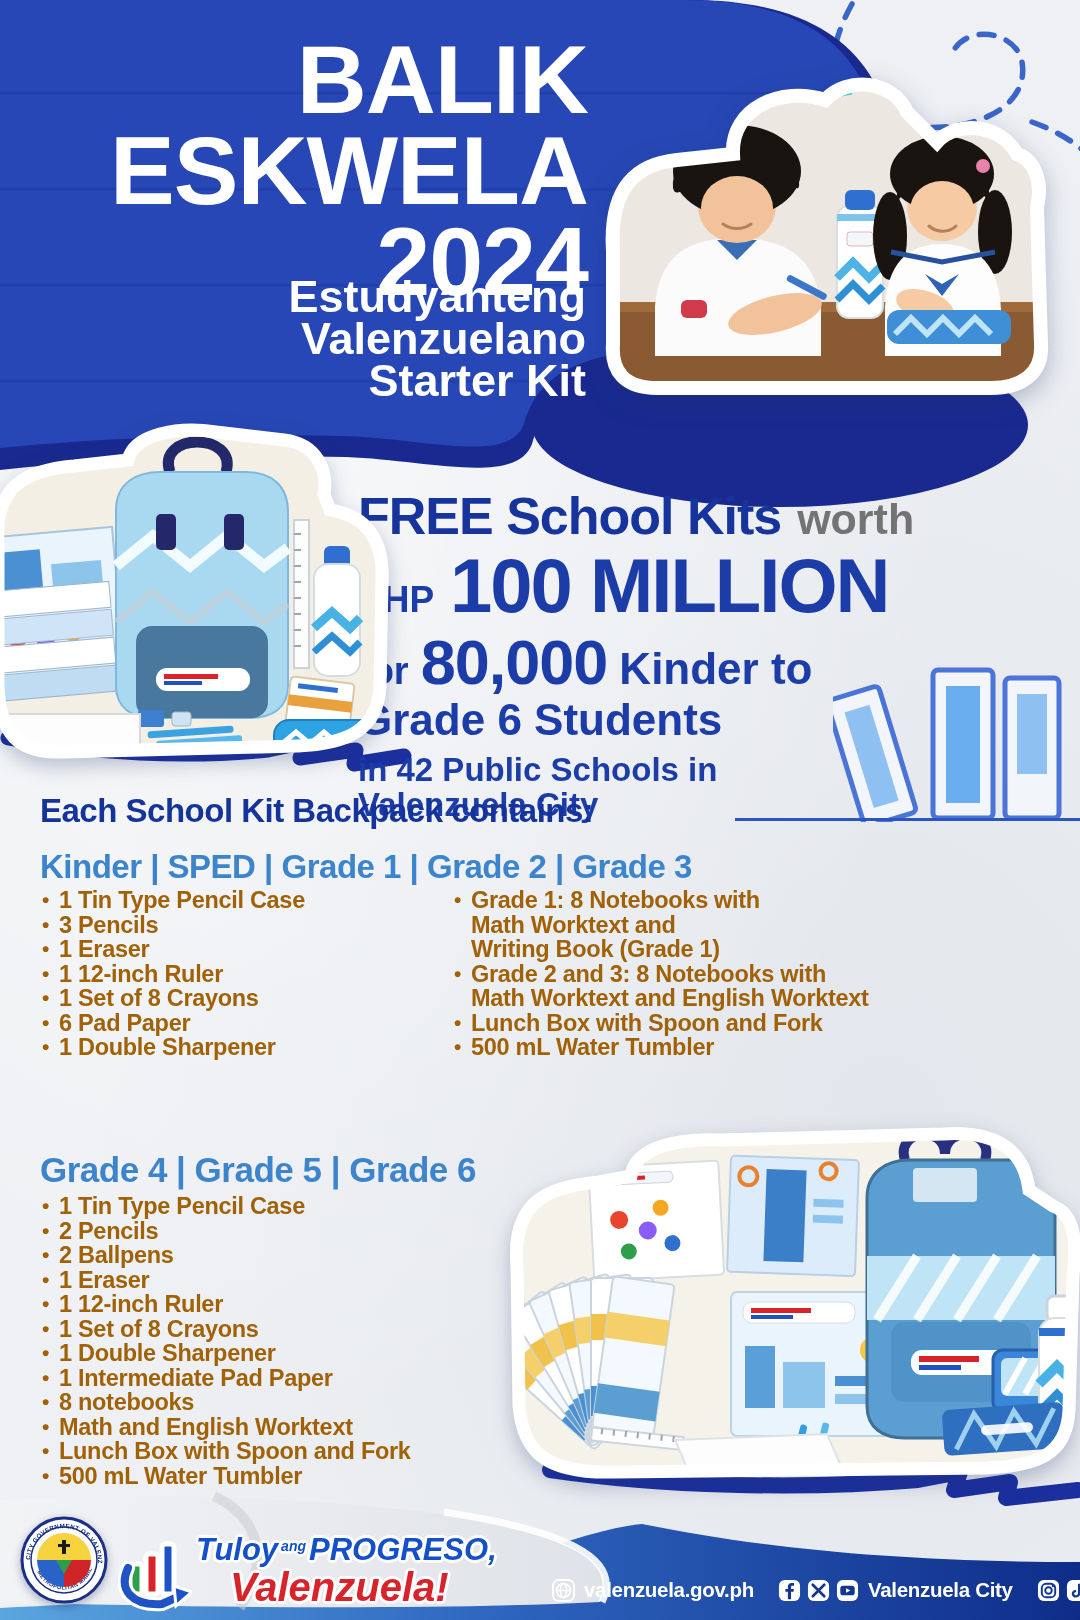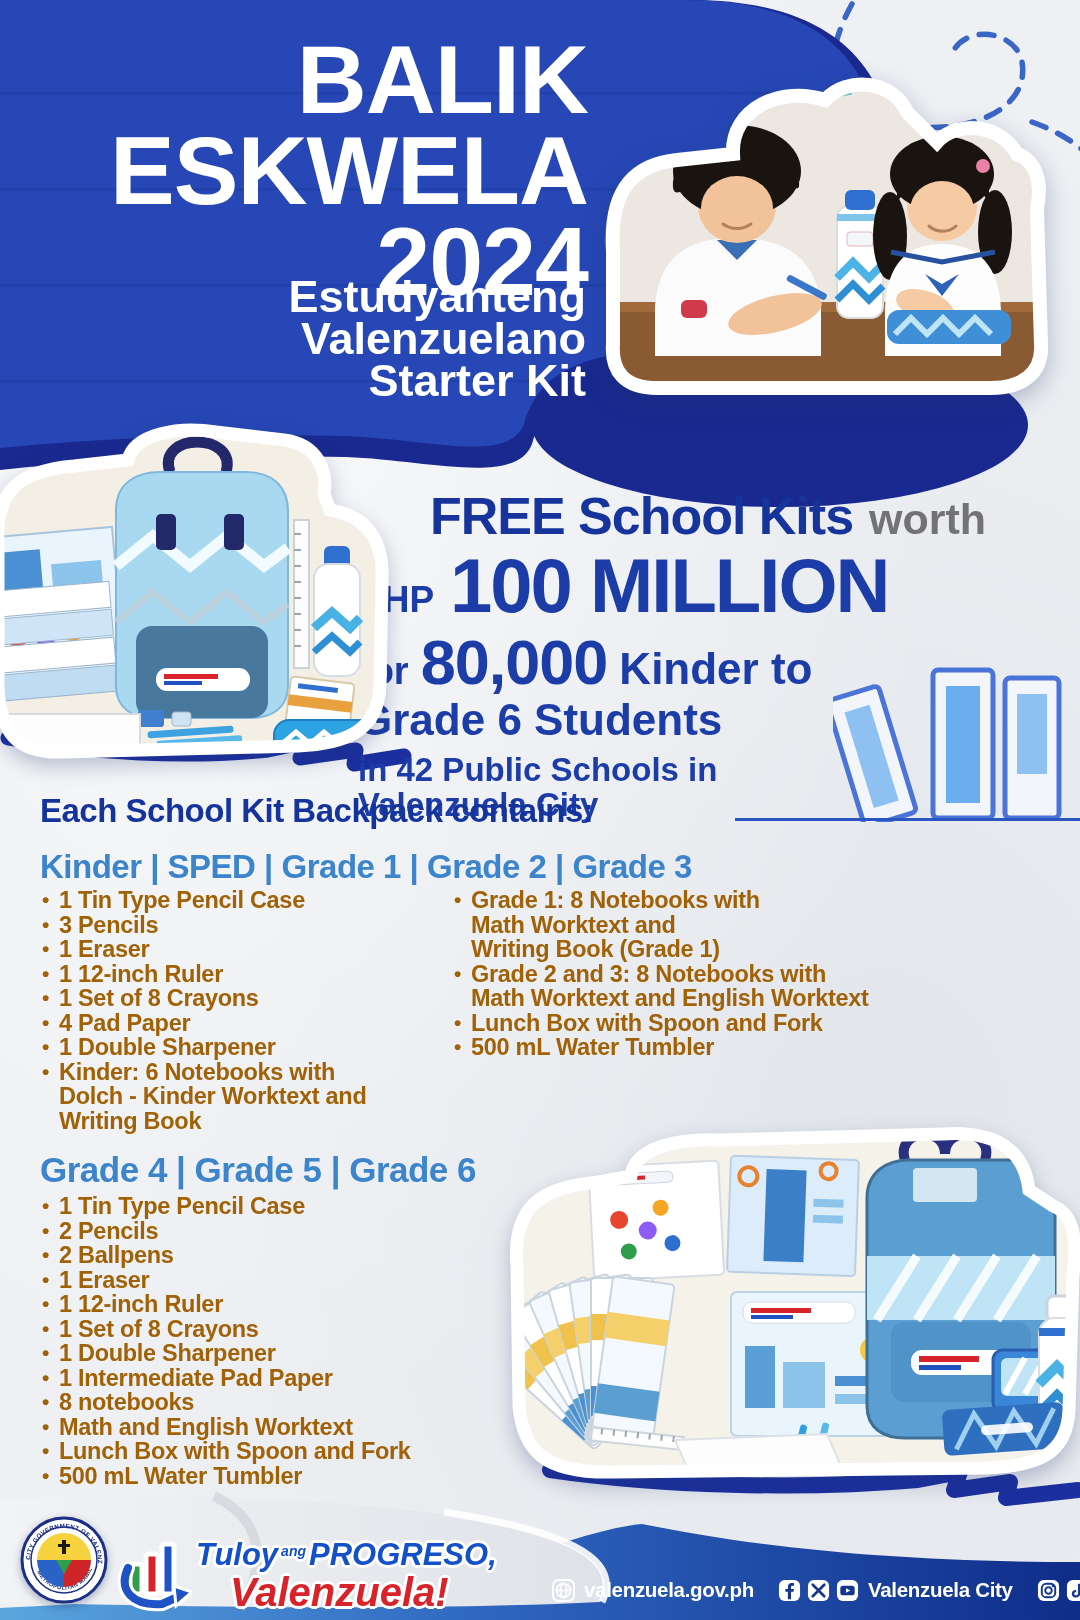--- a/index.html
+++ b/index.html
@@ -28,21 +28,21 @@
   .offer .row{display:flex;align-items:baseline;}
   .o-free{font-size:52px;font-weight:bold;color:#16349c;letter-spacing:-1px;}
   .o-worth{font-size:43px;font-weight:bold;color:#737373;margin-left:16px;}
   .o-php{font-size:37px;font-weight:bold;letter-spacing:0;}
   .o-amount{font-size:76px;font-weight:bold;letter-spacing:-2px;margin-left:16px;}
   .o-for{font-size:38px;font-weight:bold;}
   .o-count{font-size:63px;font-weight:bold;letter-spacing:-1px;margin-left:12px;}
   .o-kinder{font-size:44px;font-weight:bold;margin-left:12px;}
   .o-students{font-size:44px;font-weight:bold;line-height:48px;}
   .o-small{font-size:33px;font-weight:bold;line-height:35px;}
-  .r1{height:56px;justify-content:center;} .r2{height:84px;} .r3{height:70px;}
+  .r1{height:56px;} .r2{height:84px;} .r3{height:70px;}
 
   
   #kit-photo-1{left:-12px;top:414px;z-index:2;filter:drop-shadow(0 8px 10px rgba(30,50,110,.28));}
   #swoosh-1{left:0;top:712px;z-index:1;}
   #books-icon{left:833px;top:650px;z-index:1;}
   .shelf-line{left:735px;top:818px;width:345px;height:3px;background:#2b55c0;z-index:1;}
   #kit-photo-2{left:495px;top:1106px;z-index:2;filter:drop-shadow(0 8px 10px rgba(30,50,110,.28));}
   #swoosh-2{left:540px;top:1448px;z-index:1;}
 
   
@@ -55,21 +55,21 @@
     position:relative;padding-left:19px;white-space:pre-line;
     font-size:23.5px;line-height:24.5px;font-weight:bold;color:#a16207;letter-spacing:-0.3px;}
   ul.kit-list li::before{content:"\2022";position:absolute;left:2px;top:0;font-size:21px;}
   #list-g1-col1{left:40px;top:888px;width:408px;}
   #list-g1-col2{left:452px;top:888px;width:460px;}
   #list-g2{left:40px;top:1194px;width:470px;}
 
   
   #footer-svg{left:0;top:1490px;z-index:4;}
   #city-seal{left:20px;top:1516px;z-index:6;filter:drop-shadow(0 3px 4px rgba(20,40,90,.35));}
-  .tuloy-logo{left:118px;top:1534px;z-index:6;display:flex;align-items:flex-end;}
+  .tuloy-logo{left:118px;top:1534px;z-index:6;display:flex;align-items:flex-start;}
   .tuloy-text{margin-left:4px;font-style:italic;line-height:1;}
   .tuloy-l1{font-size:31px;font-weight:bold;color:#1450c8;white-space:nowrap;
     text-shadow:-2px -2px 0 #fff,2px -2px 0 #fff,-2px 2px 0 #fff,2px 2px 0 #fff,0 3px 0 #fff,3px 0 0 #fff,-3px 0 0 #fff,0 -3px 0 #fff;}
   .tuloy-ang{font-size:14px;vertical-align:9px;margin:0 3px;}
   .tuloy-l2{font-size:40px;font-weight:bold;color:#d8232a;margin:2px 0 0 34px;white-space:nowrap;
     text-shadow:-2px -2px 0 #fff,2px -2px 0 #fff,-2px 2px 0 #fff,2px 2px 0 #fff,0 3px 0 #fff,3px 0 0 #fff,-3px 0 0 #fff,0 -3px 0 #fff;}
   .social-row{left:552px;top:1562px;width:520px;height:40px;z-index:6;display:flex;align-items:flex-end;}
   .social-row .grp{display:flex;align-items:center;margin-right:24px;}
   .social-row .grp:last-child{margin-right:0;}
   .social-row .ic{width:23px;height:23px;margin-right:6px;}
@@ -279,25 +279,22 @@
 
 <div class="abs contains-heading">Each School Kit Backpack contains:</div>
 <div id="group1-title" class="abs group-title">Kinder | SPED | Grade 1 | Grade 2 | Grade 3</div>
 
 <ul id="list-g1-col1" class="abs kit-list">
   <li>1 Tin Type Pencil Case</li>
   <li>3 Pencils</li>
   <li>1 Eraser</li>
   <li>1 12-inch Ruler</li>
   <li>1 Set of 8 Crayons</li>
-  <li>4 Pad Paper</li>
+  <li>6 Pad Paper</li>
   <li>1 Double Sharpener</li>
-  <li>Kinder: 6 Notebooks with
-Dolch - Kinder Worktext and
-Writing Book</li>
 </ul>
 <ul id="list-g1-col2" class="abs kit-list">
   <li>Grade 1: 8 Notebooks with
 Math Worktext and
 Writing Book (Grade 1)</li>
   <li>Grade 2 and 3: 8 Notebooks with
 Math Worktext and English Worktext</li>
   <li>Lunch Box with Spoon and Fork</li>
   <li>500 mL Water Tumbler</li>
 </ul>

